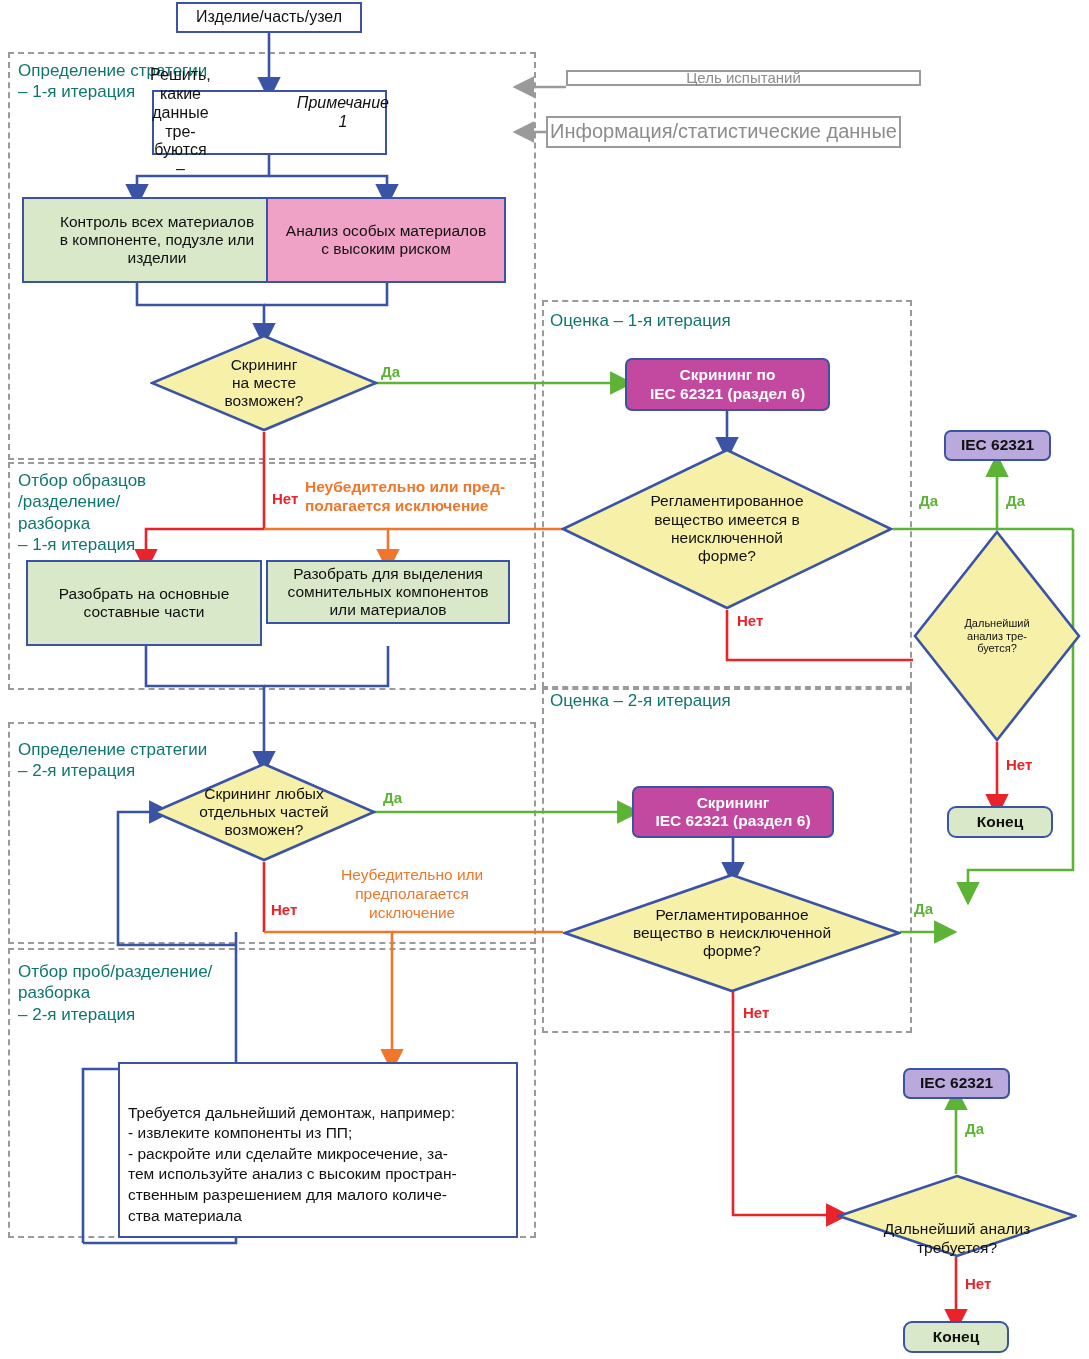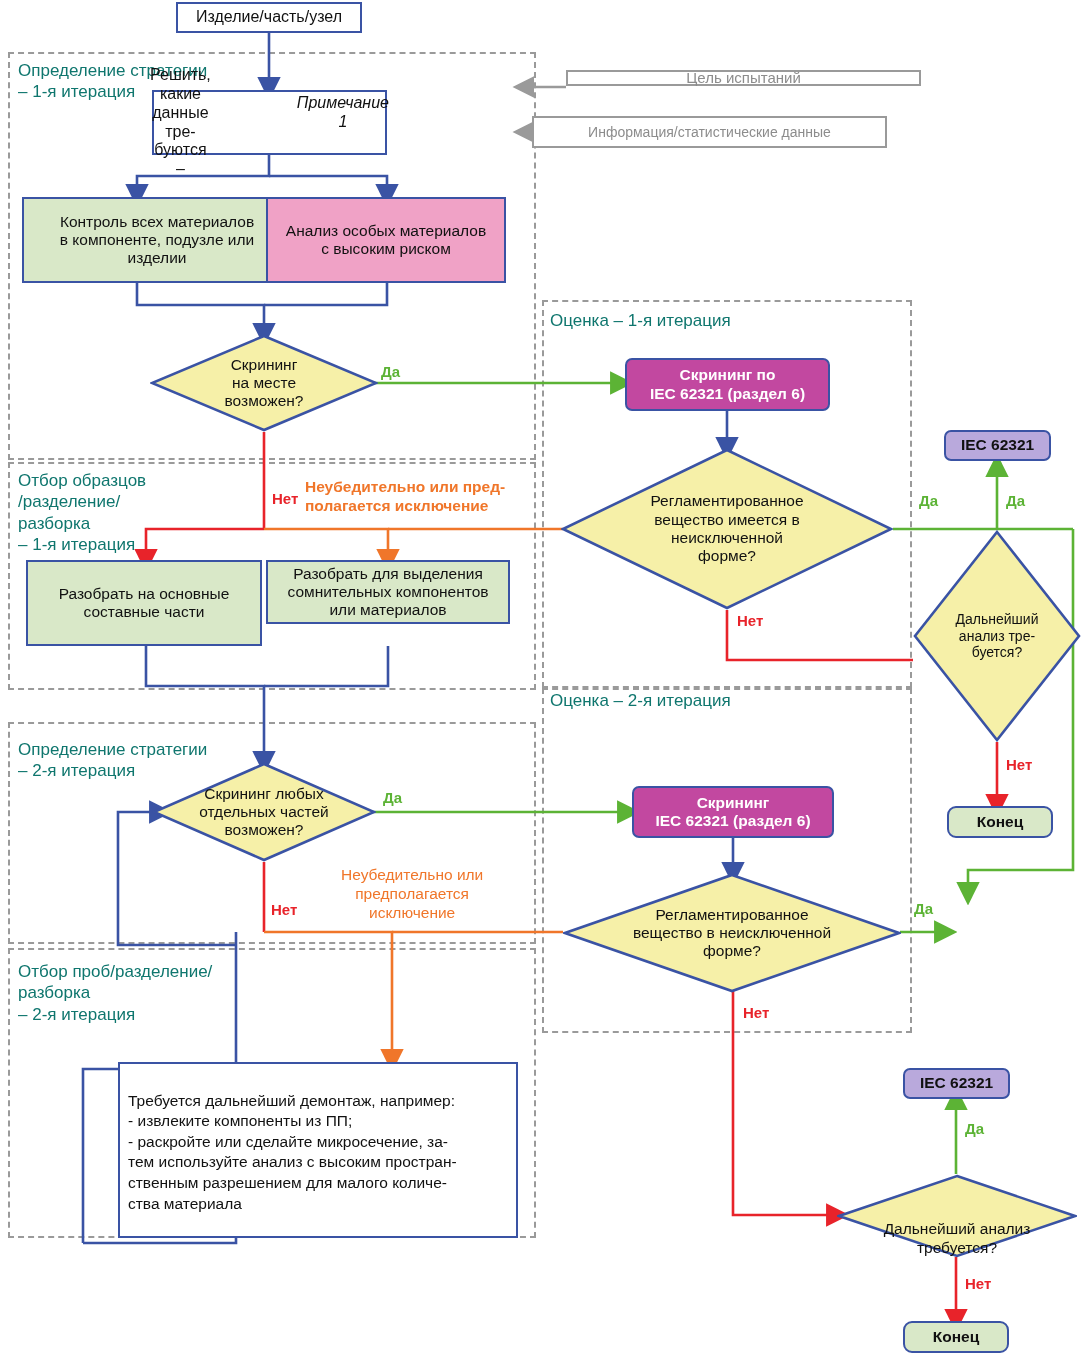--- a/index.html
+++ b/index.html
@@ -24,21 +24,21 @@
 
   .grp{position:absolute;box-sizing:border-box;border:2px dashed #9a9a9a;}
   .grp-lbl{position:absolute;color:#0f766e;font-size:17px;line-height:1.25;white-space:pre;}
 
   .elbl{position:absolute;font-weight:bold;font-size:15px;white-space:nowrap;}
   .e-yes{color:#5cb335;}
   .e-no {color:#e8232a;}
   .e-orange{color:#f0762a;font-weight:normal;font-size:15.5px;line-height:1.22;white-space:pre;}
 
   .txtbox{position:absolute;box-sizing:border-box;border:2px solid #3a53a4;background:#fff;
-          color:#111;font-size:15.5px;line-height:1.33;padding:6px 8px;white-space:pre-line;
+          color:#111;font-size:15.5px;line-height:1.33;padding:18px 8px;white-space:pre-line;
           text-align:left;}
   .ital{font-style:italic;}
 </style>
 </head>
 <body>
 
 <div id="canvas">
 
   <div class="grp" style="left:8px;top:52px;width:528px;height:408px;"></div>
   <div class="grp-lbl" style="left:18px;top:60px;">Определение стратегии
@@ -151,21 +151,21 @@
   <div class="node n-white" style="left:152px;top:90px;width:235px;height:65px;font-size:16px;flex-direction:row;">
     <span style="white-space:pre-line;">Решить, какие данные тре-
 буются – </span>
     <span class="ital" style="margin-top:-19px;margin-left:86px;">Примечание 1</span>
   </div>
 
   <div class="node n-gray" style="left:566px;top:70px;width:355px;height:16px;font-size:15px;">
     <span>Цель испытаний</span>
   </div>
 
-  <div class="node n-gray" style="left:532px;top:116px;width:355px;height:32px;font-size:14px;">
+  <div class="node n-gray" style="left:546px;top:116px;width:355px;height:32px;font-size:20px;">
     <span>Информация/статистические данные</span>
   </div>
 
   <div class="node n-green" style="left:22px;top:197px;width:270px;height:86px;font-size:15.5px;white-space:pre-line;">
     <span>Контроль всех материалов
 в компоненте, подузле или
 изделии</span>
   </div>
 
   <div class="node n-pink" style="left:266px;top:197px;width:240px;height:86px;font-size:15.5px;white-space:pre-line;">
@@ -209,21 +209,21 @@
   </div>
 
   <div class="node n-purp" style="left:944px;top:430px;width:107px;height:31px;font-size:15.5px;">
     <span>IEC 62321</span>
   </div>
 
   <div class="diamond" style="left:913px;top:530px;width:168px;height:212px;">
     <svg width="168" height="212" viewBox="0 0 168 212" xmlns="http://www.w3.org/2000/svg">
       <polygon points="84,2 166,106 84,210 2,106" fill="#f6f0a8" stroke="#3a53a4" stroke-width="2.6"></polygon>
     </svg>
-    <span class="dlabel" style="font-size:14px;white-space:pre-line;">Дальнейший
+    <span class="dlabel" style="font-size:11px;white-space:pre-line;">Дальнейший
 анализ тре-
 буется?</span>
   </div>
 
   <div class="node n-green n-round" style="left:947px;top:806px;width:106px;height:32px;font-size:15.5px;font-weight:bold;">
     <span>Конец</span>
   </div>
 
 
   <div class="diamond" style="left:152px;top:762px;width:224px;height:100px;">

